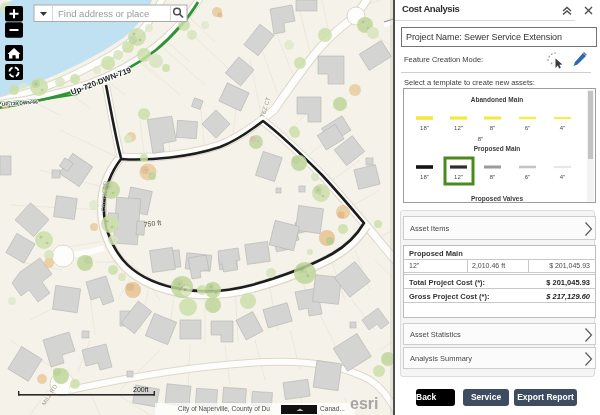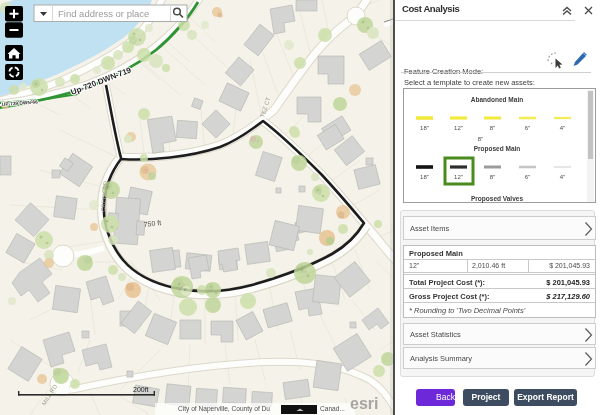--- a/index.html
+++ b/index.html
@@ -351,22 +351,23 @@
       <svg class="abs" style="left:166px;top:5px;" width="12" height="11" viewBox="0 0 12 11">
           <path d="M2 6 L6 2.5 L10 6" fill="none" stroke="#4a4a4a" stroke-width="1.4"></path>
           <path d="M2 9.5 L6 6 L10 9.5" fill="none" stroke="#4a4a4a" stroke-width="1.4"></path>
         </svg>
 
       <svg class="abs" style="left:188px;top:5px;" width="11" height="11" viewBox="0 0 11 11">
           <path d="M2 2 L9 9 M9 2 L2 9" stroke="#4a4a4a" stroke-width="1.3"></path>
         </svg>
     </div>
 
-
-    <div class="abs" style="left:9px;top:55px;font-size:7.5px;color:#3c3c3c;margin-top:12px;">Feature Creation Mode:</div>
+    <div class="abs" style="left:6px;top:27px;width:190px;height:18px;border:1px solid #737373;font-size:9px;color:#333;line-height:18px;padding-left:4px;letter-spacing:-0.1px;">Project Name: Sewer Service Extension</div>
+
+    <div class="abs" style="left:9px;top:55px;font-size:7.5px;color:#3c3c3c;">Feature Creation Mode:</div>
 
     <svg class="abs" style="left:151px;top:51px;" width="18" height="18" viewBox="0 0 18 18">
       <g stroke="#9a9a9a" stroke-width="1.1" stroke-dasharray="1.8 1.8" fill="none">
           <path d="M2 10 C2 5.5 5.5 2 10 2"></path>
           <path d="M5 13 L7.5 10.5"></path>
         </g>
       <path d="M9.5 7.5 L9.5 17 L11.8 14.6 L13.2 17.6 L14.8 16.7 L13.4 13.8 L16.4 13.6 Z" fill="#3a3a3a"></path>
     </svg>
 
     <svg class="abs" style="left:177px;top:50px;" width="16" height="18" viewBox="0 0 16 18">
@@ -442,36 +443,35 @@
 
       <div class="abs" style="left:0;top:28px;width:191px;border-top:1px solid #c9c9c9;"></div>
       <div class="abs" style="left:5px;top:32px;font-size:7.5px;font-weight:bold;color:#333;">Total Project Cost (*):</div>
       <div class="abs" style="right:5px;top:32px;font-size:7.5px;font-weight:bold;color:#222;">$ 201,045.93</div>
       <div class="abs" style="left:0;top:42px;width:191px;border-top:1px solid #c9c9c9;"></div>
 
       <div class="abs" style="left:5px;top:46px;font-size:7.5px;font-weight:bold;color:#333;text-align:right;">Gross Project Cost (*):</div>
       <div class="abs" style="right:5px;top:46px;font-size:7.5px;font-weight:bold;color:#222;font-style:italic;">$ 217,129.60</div>
       <div class="abs" style="left:0;top:56px;width:191px;border-top:1px solid #c9c9c9;"></div>
 
-      <div class="abs" style="left:5px;top:60px;font-size:7.5px;font-style:italic;color:#4a4a4a;">* Rounding to 'Two Decimal Points'</div>
     </div>
 
     <div class="abs" style="left:8px;top:323px;width:193px;height:22px;background:#fbfbfb;border:1px solid #cdcdcd;box-sizing:border-box;padding-left:6px;">
       <div class="abs" style="left:6px;top:6px;font-size:7.5px;color:#4a4a4a;">Asset Statistics</div>
       <svg class="abs" style="left:180px;top:3px;" width="9" height="16" viewBox="0 0 9 16">
           <path d="M1.5 1.5 L7.5 8 L1.5 14.5" fill="none" stroke="#5a5a5a" stroke-width="1.2"></path>
         </svg>
     </div>
 
     <div class="abs" style="left:8px;top:347px;width:193px;height:22px;background:#fbfbfb;border:1px solid #cdcdcd;box-sizing:border-box;">
       <div class="abs" style="left:6px;top:6px;font-size:7.5px;color:#4a4a4a;">Analysis Summary</div>
       <svg class="abs" style="left:180px;top:3px;" width="9" height="16" viewBox="0 0 9 16">
           <path d="M1.5 1.5 L7.5 8 L1.5 14.5" fill="none" stroke="#5a5a5a" stroke-width="1.2"></path>
         </svg>
     </div>
 
-    <div class="abs" style="left:21px;top:389px;width:39px;height:17px;background:#6d28d9;border-radius:3px;color:#fff;font-size:8.5px;font-weight:normal;text-align:right;line-height:17px;">Back</div>
-
-    <div class="abs" style="left:68px;top:389px;width:46px;height:17px;background:#3d4c60;border-radius:3px;color:#fff;font-size:8.5px;font-weight:bold;text-align:center;line-height:17px;">Project</div>
+    <div class="abs" style="left:21px;top:389px;width:39px;height:17px;background:#000000;border-radius:3px;color:#fff;font-size:8.5px;font-weight:bold;text-align:left;line-height:17px;">Back</div>
+
+    <div class="abs" style="left:68px;top:389px;width:46px;height:17px;background:#3d4c60;border-radius:3px;color:#fff;font-size:8.5px;font-weight:bold;text-align:center;line-height:17px;">Service</div>
 
     <div class="abs" style="left:119px;top:389px;width:63px;height:17px;background:#3d4c60;border-radius:3px;color:#fff;font-size:8.5px;font-weight:bold;text-align:center;line-height:17px;">Export Report</div>
   </div>
 </div>
 
 </body></html>

